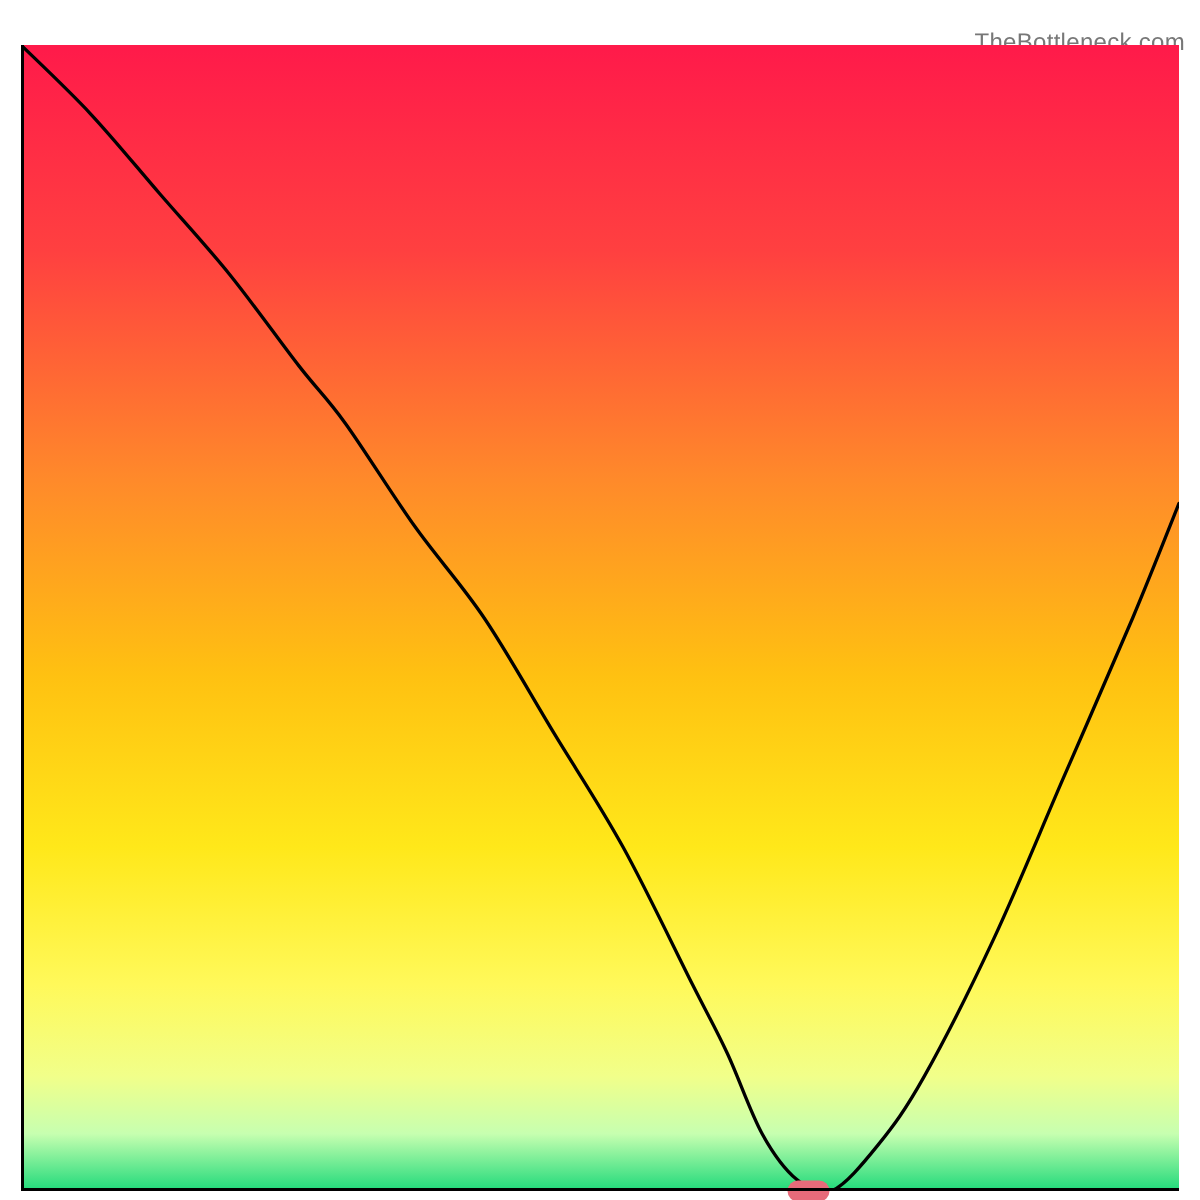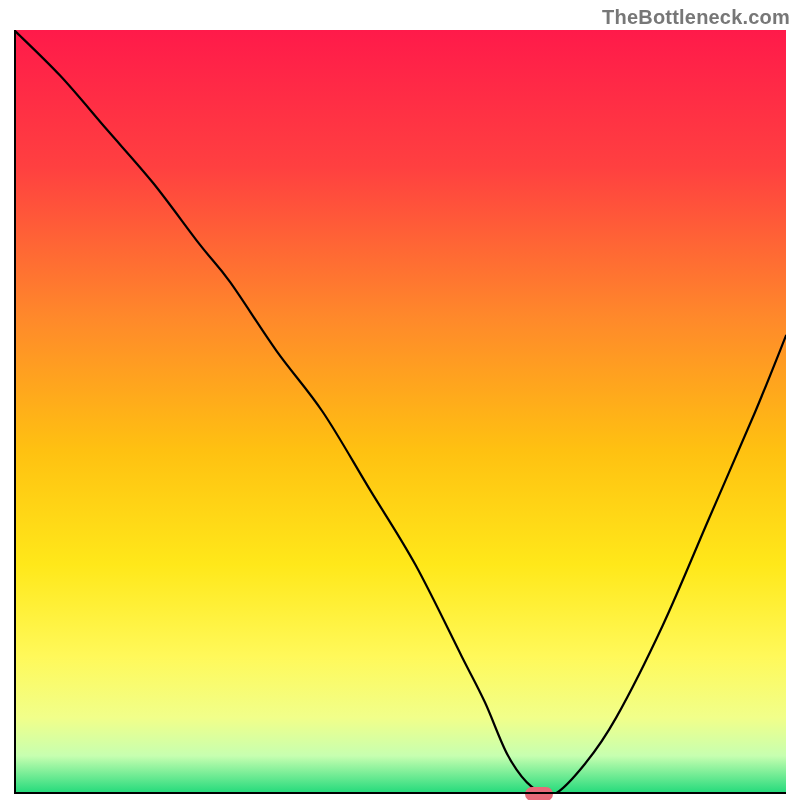--- a/index.html
+++ b/index.html
@@ -6,24 +6,24 @@
   body {
     width: 800px;
     height: 800px;
     background: #ffffff;
     font-family: Arial, Helvetica, sans-serif;
     position: relative;
     overflow: hidden;
   }
   .attribution {
     position: absolute;
-    top: 6px;
+    top: 20px;
     right: 10px;
-    font-size: 20px;
-    font-weight: 700;
+    font-size: 16px;
+    font-weight: 400;
     color: #777;
     letter-spacing: 0.2px;
   }
   .chart-area {
     position: absolute;
     left: 14px;
     top: 30px;
     width: 772px;
     height: 764px;
   }

